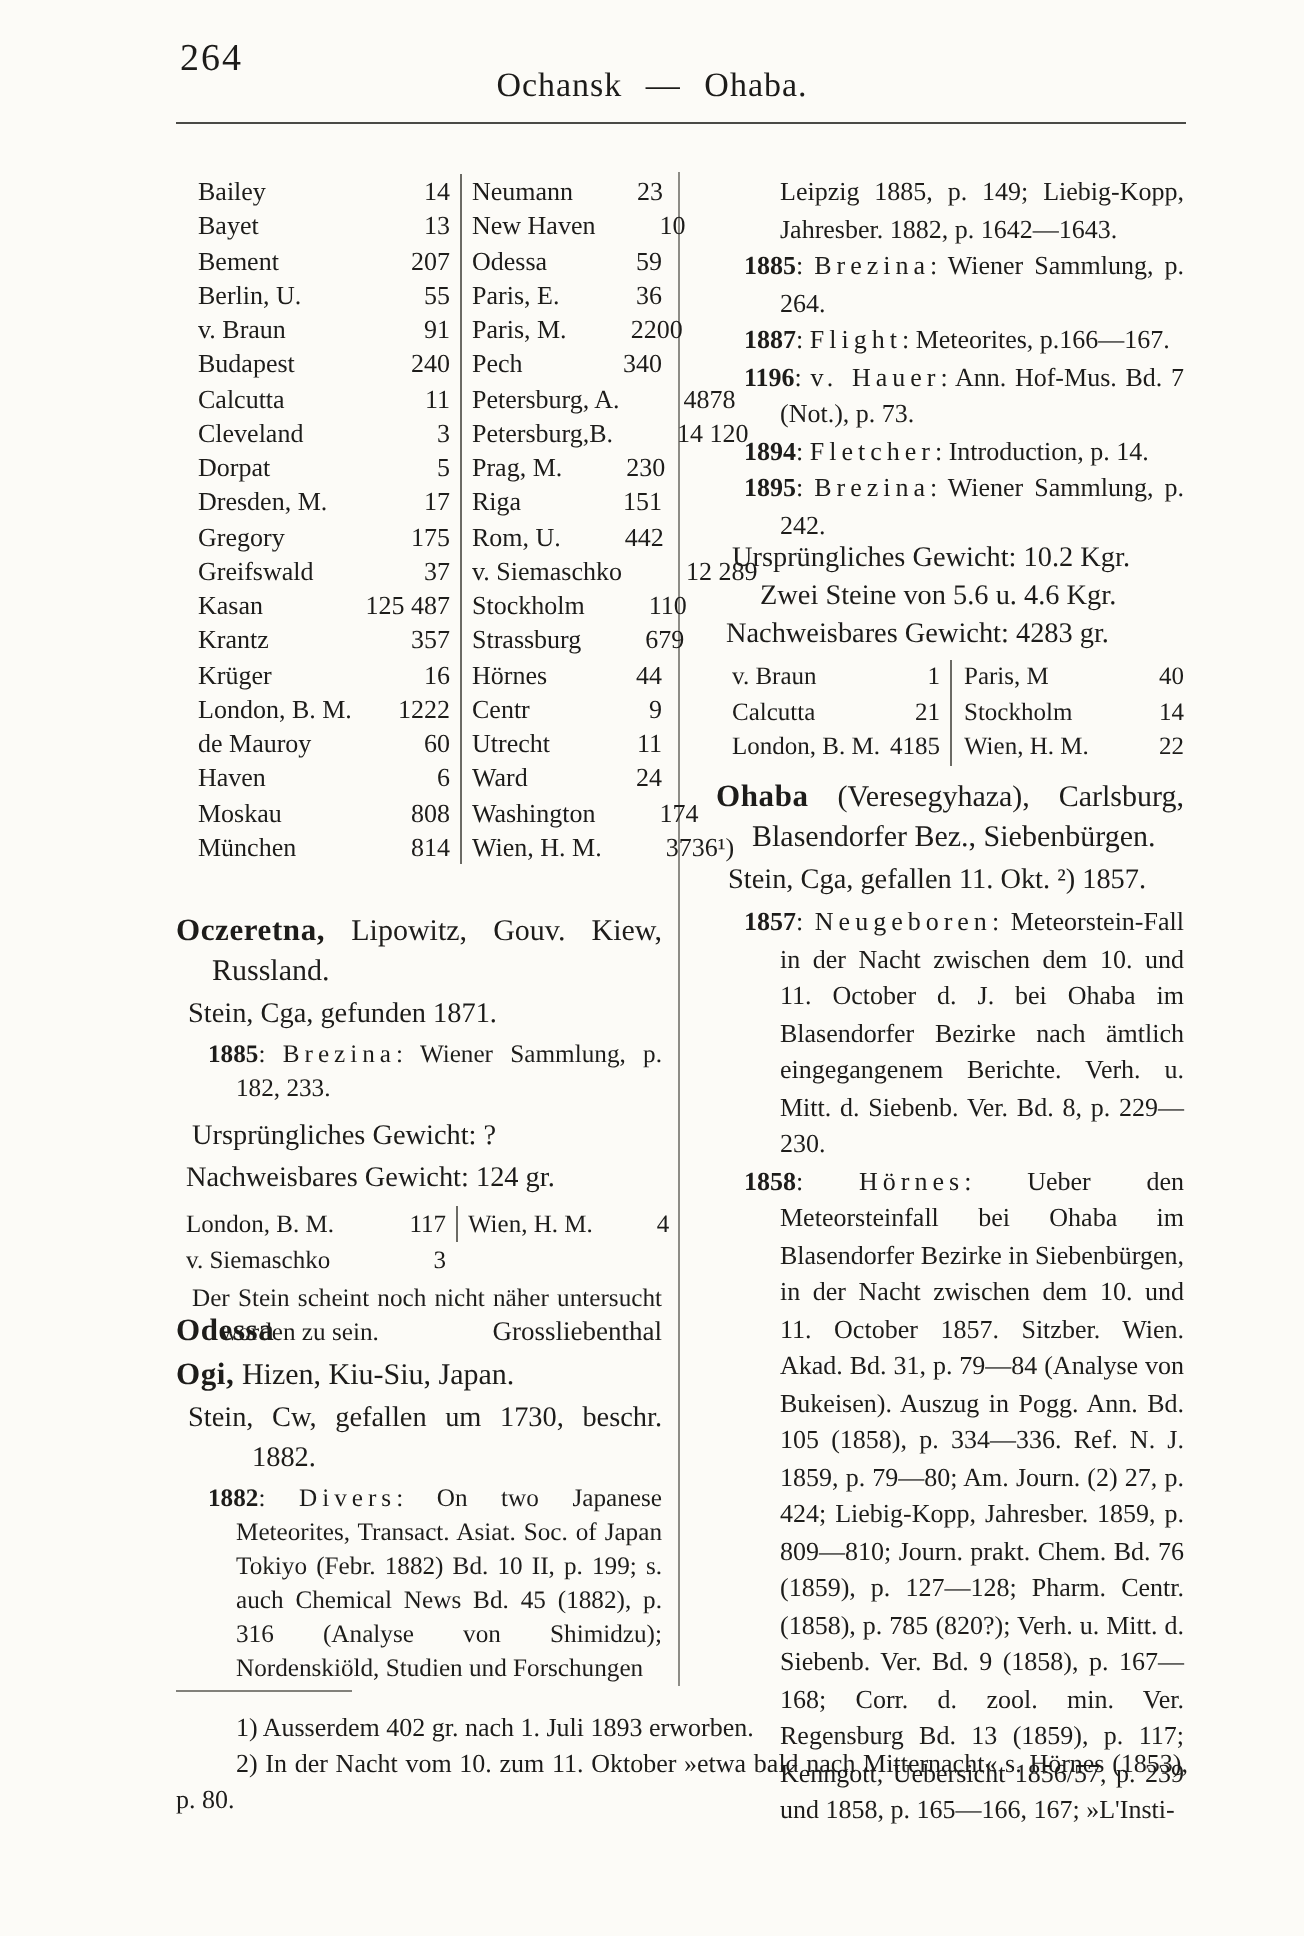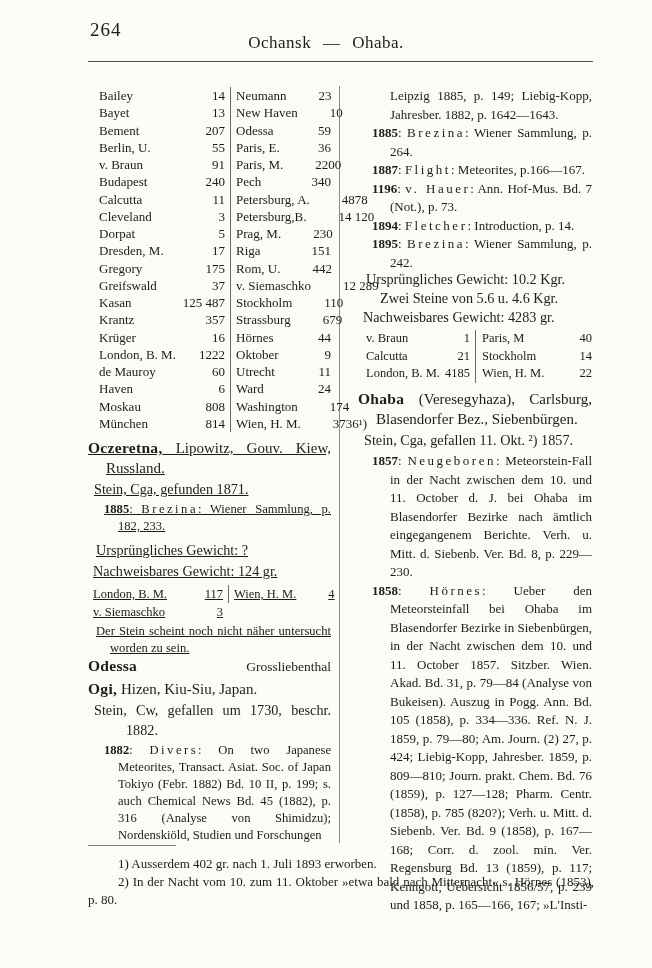--- a/index.html
+++ b/index.html
@@ -223,21 +223,21 @@
           <span class="nm">Hörnes</span>
           <span class="no">44</span>
         </div>
       </div>
       <div class="trow">
         <div class="cl">
           <span class="nm">London, B. M.</span>
           <span class="no">1222</span>
         </div>
         <div class="cr">
-          <span class="nm">Oktober</span>
+          <span class="nm">Centr</span>
           <span class="no">9</span>
         </div>
       </div>
       <div class="trow">
         <div class="cl">
           <span class="nm">de Mauroy</span>
           <span class="no">60</span>
         </div>
         <div class="cr">
           <span class="nm">Utrecht</span>
@@ -269,21 +269,21 @@
           <span class="nm">München</span>
           <span class="no">814</span>
         </div>
         <div class="cr">
           <span class="nm">Wien, H. M.</span>
           <span class="no">3736¹)</span>
         </div>
       </div>
     </div>
 
-  <div class="abs lcol" style="top:438px;text-decoration:underline;">
+  <div class="abs lcol" style="top:456px;">
     <div class="ehead">
       <span class="hw">Oczeretna,</span><span> Lipowitz, Gouv. Kiew, Russland.</span>
     </div>
     <div class="stein">Stein, Cga, gefunden 1871.</div>
     <div>
         <div class="ref"><span class="yr">1885</span>: <span class="au">Brezina</span>: <span>Wiener Sammlung, p. 182, 233.</span></div>
       </div>
     <div class="gew g-pad8" style="margin-top:5px;">Ursprüngliches Gewicht: ?</div>
     <div class="gew g-pad5">Nachweisbares Gewicht: 124 gr.</div>
     <div class="minitable lmini" style="margin-top:3px;">

